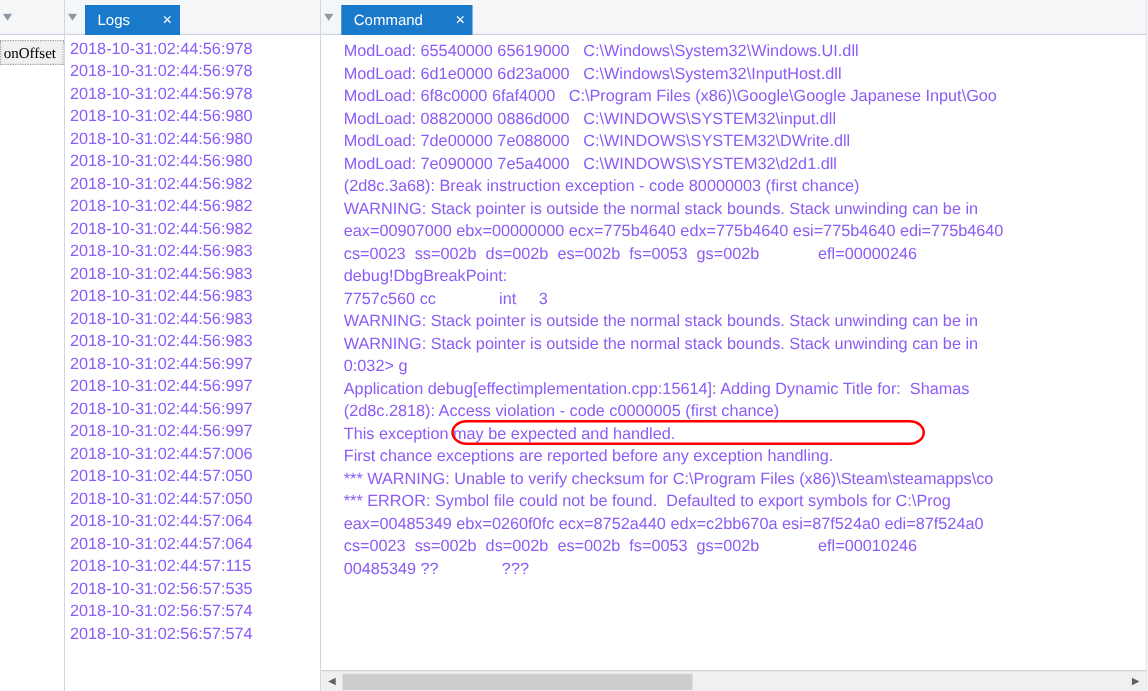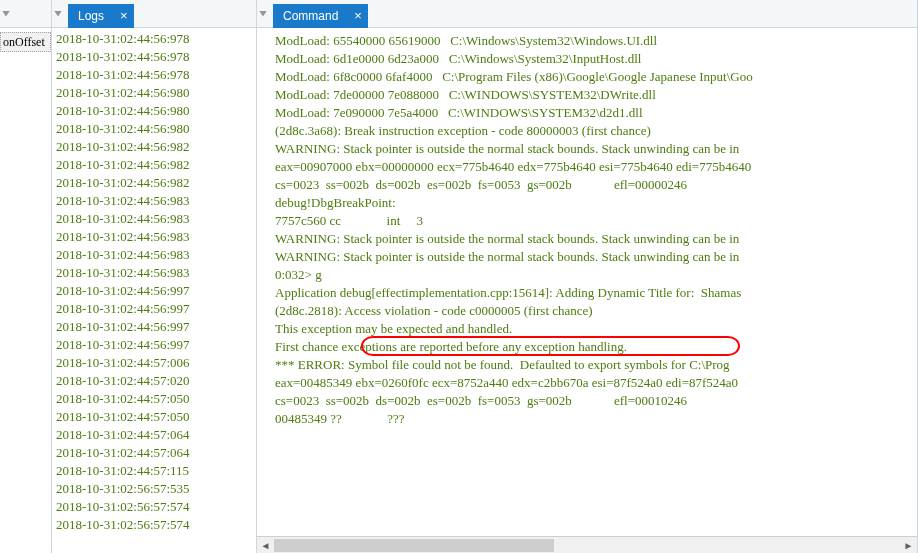--- a/index.html
+++ b/index.html
@@ -44,40 +44,40 @@
     background: #8e97a3;
     clip-path: polygon(0 0, 100% 0, 50% 100%);
   }
   .tab {
     display: flex; align-items: center;
     height: 24px;
     padding: 0 6px 0 10px;
     background: #1979ca;
     color: #fff;
     font-size: 12px;
-    gap: 16px;
+    gap: 26px;
     position: relative;
     margin-top: 4px;
   }
   .tab .close {
     font-size: 13px; line-height: 1;
     cursor: pointer;
   }
   .content {
     flex: 1 1 auto;
     overflow: hidden;
     background: #fff;
     position: relative;
   }
   .content pre, .logline, .cmdline {
-    font-family: Liberation Serif, serif;
+    font-family: Liberation Sans, sans-serif;
     font-size: 13px;
     line-height: 18px;
     white-space: pre;
-    color: #4d7c0f;
+    color: #8b5cf6;
   }
   .logs-list {
     padding: 2px 0 0 4px;
   }
   .logline { }
   .left-list {
     padding: 2px 0 0 0;
     font-family: Liberation Serif, serif;
     font-size: 12px;
     line-height: 18px;
@@ -178,21 +178,20 @@
           <div class="logline">2018-10-31:02:44:56:983</div>
           <div class="logline">2018-10-31:02:44:56:983</div>
           <div class="logline">2018-10-31:02:44:56:983</div>
           <div class="logline">2018-10-31:02:44:56:983</div>
           <div class="logline">2018-10-31:02:44:56:983</div>
           <div class="logline">2018-10-31:02:44:56:997</div>
           <div class="logline">2018-10-31:02:44:56:997</div>
           <div class="logline">2018-10-31:02:44:56:997</div>
           <div class="logline">2018-10-31:02:44:56:997</div>
           <div class="logline">2018-10-31:02:44:57:006</div>
-          <div class="logline">2018-10-31:02:44:57:020</div>
           <div class="logline">2018-10-31:02:44:57:050</div>
           <div class="logline">2018-10-31:02:44:57:050</div>
           <div class="logline">2018-10-31:02:44:57:064</div>
           <div class="logline">2018-10-31:02:44:57:064</div>
           <div class="logline">2018-10-31:02:44:57:115</div>
           <div class="logline">2018-10-31:02:56:57:535</div>
           <div class="logline">2018-10-31:02:56:57:574</div>
           <div class="logline">2018-10-31:02:56:57:574</div>
         </div>
     </div>
@@ -206,36 +205,38 @@
       <div class="tab">
         <span>Command</span>
         <span class="close">×</span>
       </div>
     </div>
     <div class="content cmd-area">
       <div class="cmd-body" id="cmd-body">
           <span class="cmdline">ModLoad: 65540000 65619000   C:\Windows\System32\Windows.UI.dll</span>
           <span class="cmdline">ModLoad: 6d1e0000 6d23a000   C:\Windows\System32\InputHost.dll</span>
           <span class="cmdline">ModLoad: 6f8c0000 6faf4000   C:\Program Files (x86)\Google\Google Japanese Input\Goo</span>
+          <span class="cmdline">ModLoad: 08820000 0886d000   C:\WINDOWS\SYSTEM32\input.dll</span>
           <span class="cmdline">ModLoad: 7de00000 7e088000   C:\WINDOWS\SYSTEM32\DWrite.dll</span>
           <span class="cmdline">ModLoad: 7e090000 7e5a4000   C:\WINDOWS\SYSTEM32\d2d1.dll</span>
           <span class="cmdline">(2d8c.3a68): Break instruction exception - code 80000003 (first chance)</span>
           <span class="cmdline">WARNING: Stack pointer is outside the normal stack bounds. Stack unwinding can be in</span>
           <span class="cmdline">eax=00907000 ebx=00000000 ecx=775b4640 edx=775b4640 esi=775b4640 edi=775b4640</span>
           <span class="cmdline">cs=0023  ss=002b  ds=002b  es=002b  fs=0053  gs=002b             efl=00000246</span>
           <span class="cmdline">debug!DbgBreakPoint:</span>
           <span class="cmdline">7757c560 cc              int     3</span>
           <span class="cmdline">WARNING: Stack pointer is outside the normal stack bounds. Stack unwinding can be in</span>
           <span class="cmdline">WARNING: Stack pointer is outside the normal stack bounds. Stack unwinding can be in</span>
           <span class="cmdline">0:032&gt; g</span>
           <span class="cmdline">Application debug[effectimplementation.cpp:15614]: Adding Dynamic Title for:  Shamas</span>
           <span class="cmdline"></span>
           <span class="cmdline">(2d8c.2818): Access violation - code c0000005 (first chance)</span>
           <span class="cmdline">This exception may be expected and handled.</span>
           <span class="cmdline">First chance exceptions are reported before any exception handling.</span>
+          <span class="cmdline">*** WARNING: Unable to verify checksum for C:\Program Files (x86)\Steam\steamapps\co</span>
           <span class="cmdline">*** ERROR: Symbol file could not be found.  Defaulted to export symbols for C:\Prog</span>
           <span class="cmdline">eax=00485349 ebx=0260f0fc ecx=8752a440 edx=c2bb670a esi=87f524a0 edi=87f524a0</span>
           <span class="cmdline">cs=0023  ss=002b  ds=002b  es=002b  fs=0053  gs=002b             efl=00010246</span>
           <span class="cmdline">00485349 ??              ???</span>
         </div>
       <div class="hscroll">
         <div class="arrow">◄</div>
         <div class="track">
           <div class="thumb"></div>
         </div>

